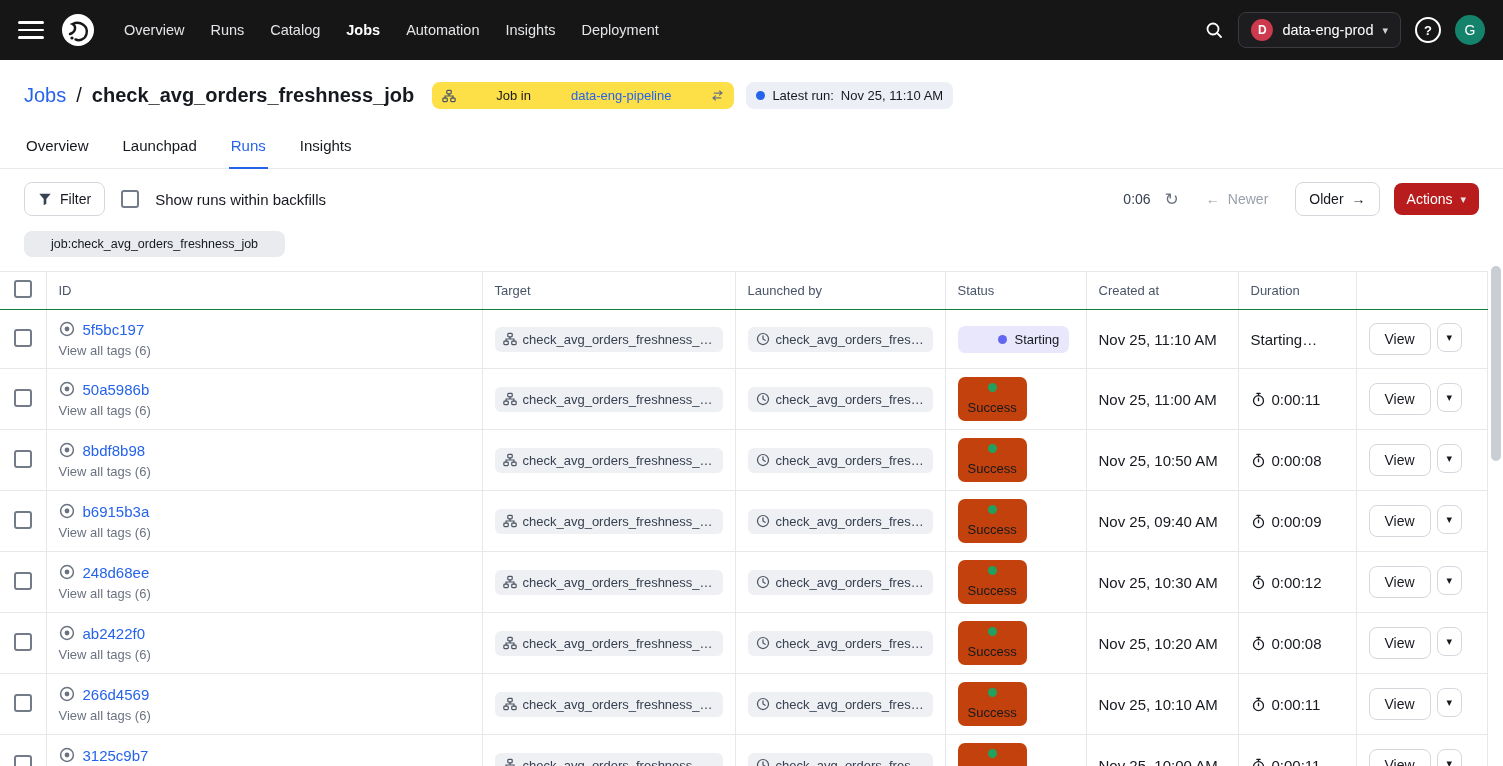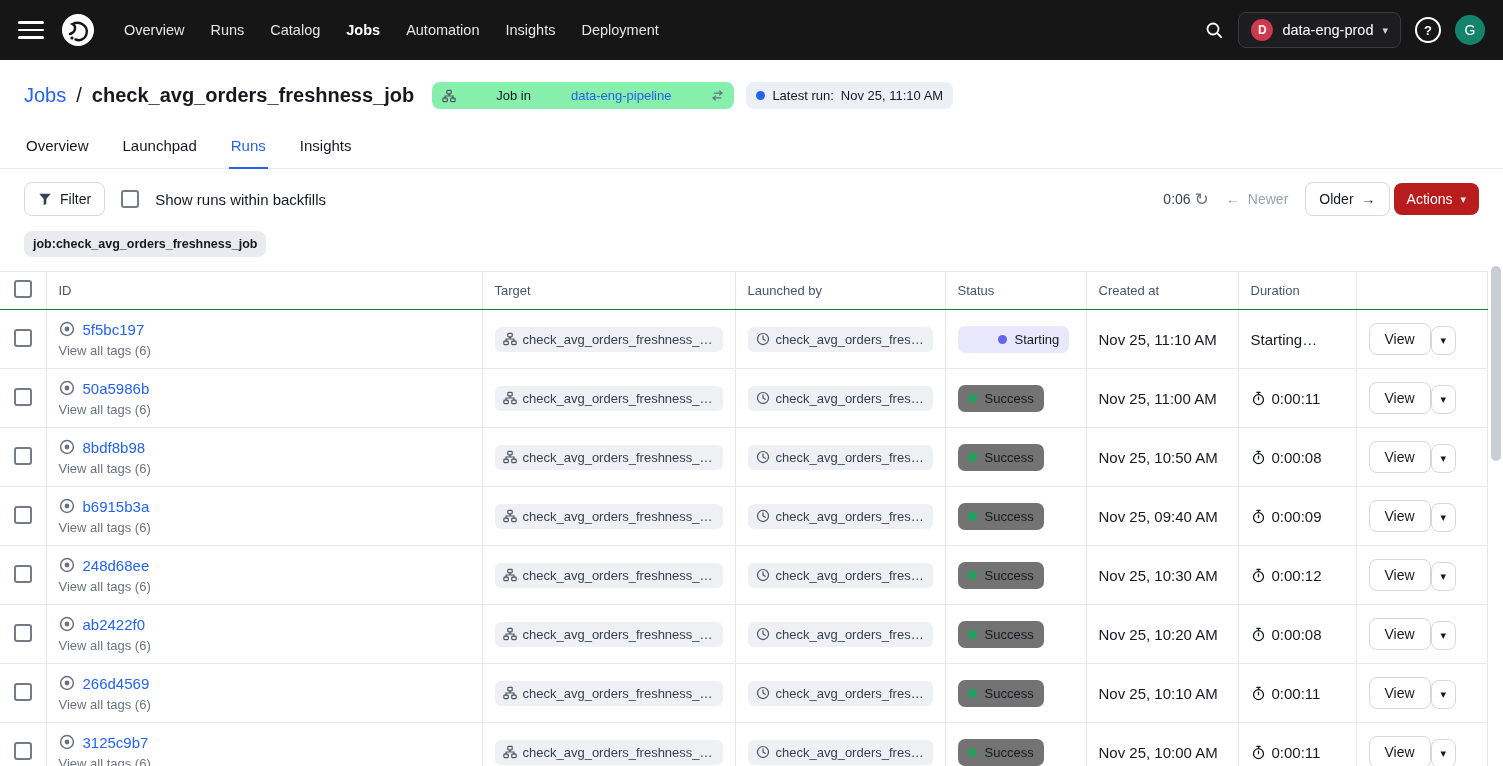--- a/index.html
+++ b/index.html
@@ -25,69 +25,69 @@
   .avatar-g { width:30px; height:30px; border-radius:50%; border:none; background:#15836b; color:#fff; font-size:14px; display:flex; align-items:center; justify-content:center; }
 
   
   .page-header { padding:22px 24px 0; }
   .breadcrumb-row { display:flex; align-items:center; gap:10px; }
   .breadcrumb-link { color:#2563eb; font-size:20px; text-decoration:none; }
   .breadcrumb-sep { font-size:20px; color:#16191f; }
   .page-title { font-size:20px; font-weight:600; }
   .badges { display:flex; align-items:center; gap:12px; margin-left:8px; }
   .badge { display:inline-flex; align-items:center; gap:7px; border-radius:8px; padding:6px 10px; font-size:13px; white-space:nowrap; }
-  .badge-gray { background:#86efac; color:#16191f;gap:40px; }
+  .badge-gray { background:#fde047; color:#16191f;gap:40px; }
   .badge-gray a { color:#2563eb; text-decoration:none; }
   .badge-blue { background:#e2ebfc; color:#2563eb; }
   .badge-latest { background:#eceff6; color:#16191f; }
   .dot-blue { width:9px; height:9px; border-radius:50%; background:#2563eb; }
   .mini-toggle { width:24px; height:13px; border-radius:7px; background:#1d4fd7; display:inline-flex; align-items:center; justify-content:flex-end; padding:1.5px; }
   .mini-toggle .knob { width:10px; height:10px; border-radius:50%; background:#fff; }
 
   .tabs-row { display:flex; gap:30px; margin-top:28px; padding:0 24px; border-bottom:1px solid #e8eaed; }
   .tab { font-size:15px; color:#16191f; text-decoration:none; padding:0 2px 13px; }
   .tab.active { color:#2563eb; border-bottom:2px solid #2563eb; margin-bottom:-1px; font-weight:500; }
 
   
   .toolbar { display:flex; align-items:center; gap:16px; padding:13px 24px; }
   .btn { display:inline-flex; align-items:center; gap:8px; background:#fff; border:1px solid #d4d8dd; border-radius:8px; padding:8px 13px; font-size:14px; color:#16191f; }
   .btn-newer { background:none; border:none; color:#9aa1ac; }
   .btn-actions { background:#b91c1c; border:none; color:#fff; }
   .btn-actions .chev2 { color:#e3e6ea; font-size:11px; }
   .checkbox { display:inline-block; width:18px; height:18px; border:2px solid #737b88; border-radius:3px; background:#fff; cursor:pointer; flex:none; }
   .cb-label { font-size:15px; }
-  .toolbar-right { margin-left:auto; display:flex; align-items:center; gap:4px; }
+  .toolbar-right { margin-left:auto; display:flex; align-items:center; gap:14px; }
   .timer { font-size:14px; color:#374151; }
   .refresh { background:none; border:none; color:#6b7280; font-size:17px; line-height:1; }
 
   
   .tag-row { padding:2px 24px 14px; }
-  .filter-tag { display:inline-block; background:#e9ebef; border-radius:8px; padding:6px 9px; font-size:12.5px; color:#16191f; cursor:pointer;font-weight:bold; }
+  .filter-tag { display:inline-block; background:#e9ebef; border-radius:8px; padding:6px 27px; font-size:12.5px; color:#16191f; cursor:pointer; }
 
   
   table { width:1487px; border-collapse:collapse; table-layout:fixed; }
   th, td { border-right:1px solid #e6e8eb; }
   thead th { border-top:1px solid #e6e8eb; border-bottom:1px solid #15803d; text-align:left; font-size:13px; font-weight:400; color:#4a5568; padding:8px 12px; height:32px; }
   tbody td { border-bottom:1px solid #e6e8eb; padding:8px 12px; height:59px; vertical-align:middle; font-size:15px; }
   .col-check-cell { text-align:center; }
   .id-line { display:flex; align-items:center; gap:8px; }
   .id-link { color:#2563eb; text-decoration:none; font-size:15px; }
   .tags-link { color:#6b7280; font-size:13px; margin-top:5px; cursor:pointer; }
   .chip { display:inline-flex; align-items:center; gap:6px; background:#eef0f3; border-radius:6px; padding:5px 8px; font-size:13px; color:#374151; max-width:100%; cursor:pointer; }
   .chip svg { flex:none; }
   .chip-text { white-space:nowrap; overflow:hidden; text-overflow:ellipsis; }
   .status-badge { display:inline-flex; align-items:center; gap:8px; border-radius:7px; padding:6px 10px; font-size:13px; color:#16191f; }
   .status-dot { width:9px; height:9px; border-radius:50%; flex:none; }
-  .status-success { background:#737373; }
+  .status-success { background:#c2410c;flex-direction:column; }
   .status-success .status-dot { background:#23a05e; }
   .status-starting { background:#e8e7fb;padding-left:40px; }
   .status-starting .status-dot { background:#6366f1; }
   .created { font-size:15px; }
   .dur { display:flex; align-items:center; gap:6px; font-size:15px; }
-  .actions-wrap { display:flex; align-items:flex-end; }
+  .actions-wrap { display:flex; align-items:flex-start; gap:6px; }
   .view-btn { background:#fff; border:1px solid #d4d8dd; border-radius:8px; padding:7px 15px; font-size:14px; color:#16191f; }
   .dd-btn { background:#fff; border:1px solid #d4d8dd; border-radius:8px; padding:7px 9px; font-size:11px; color:#16191f; }
 
   
   .scrollbar { position:fixed; top:266px; right:2px; width:10px; height:498px; }
   .scroll-thumb { width:10px; height:195px; background:#c9cdd4; border-radius:5px; cursor:pointer; }
 </style>
 </head>
 <body>
 

